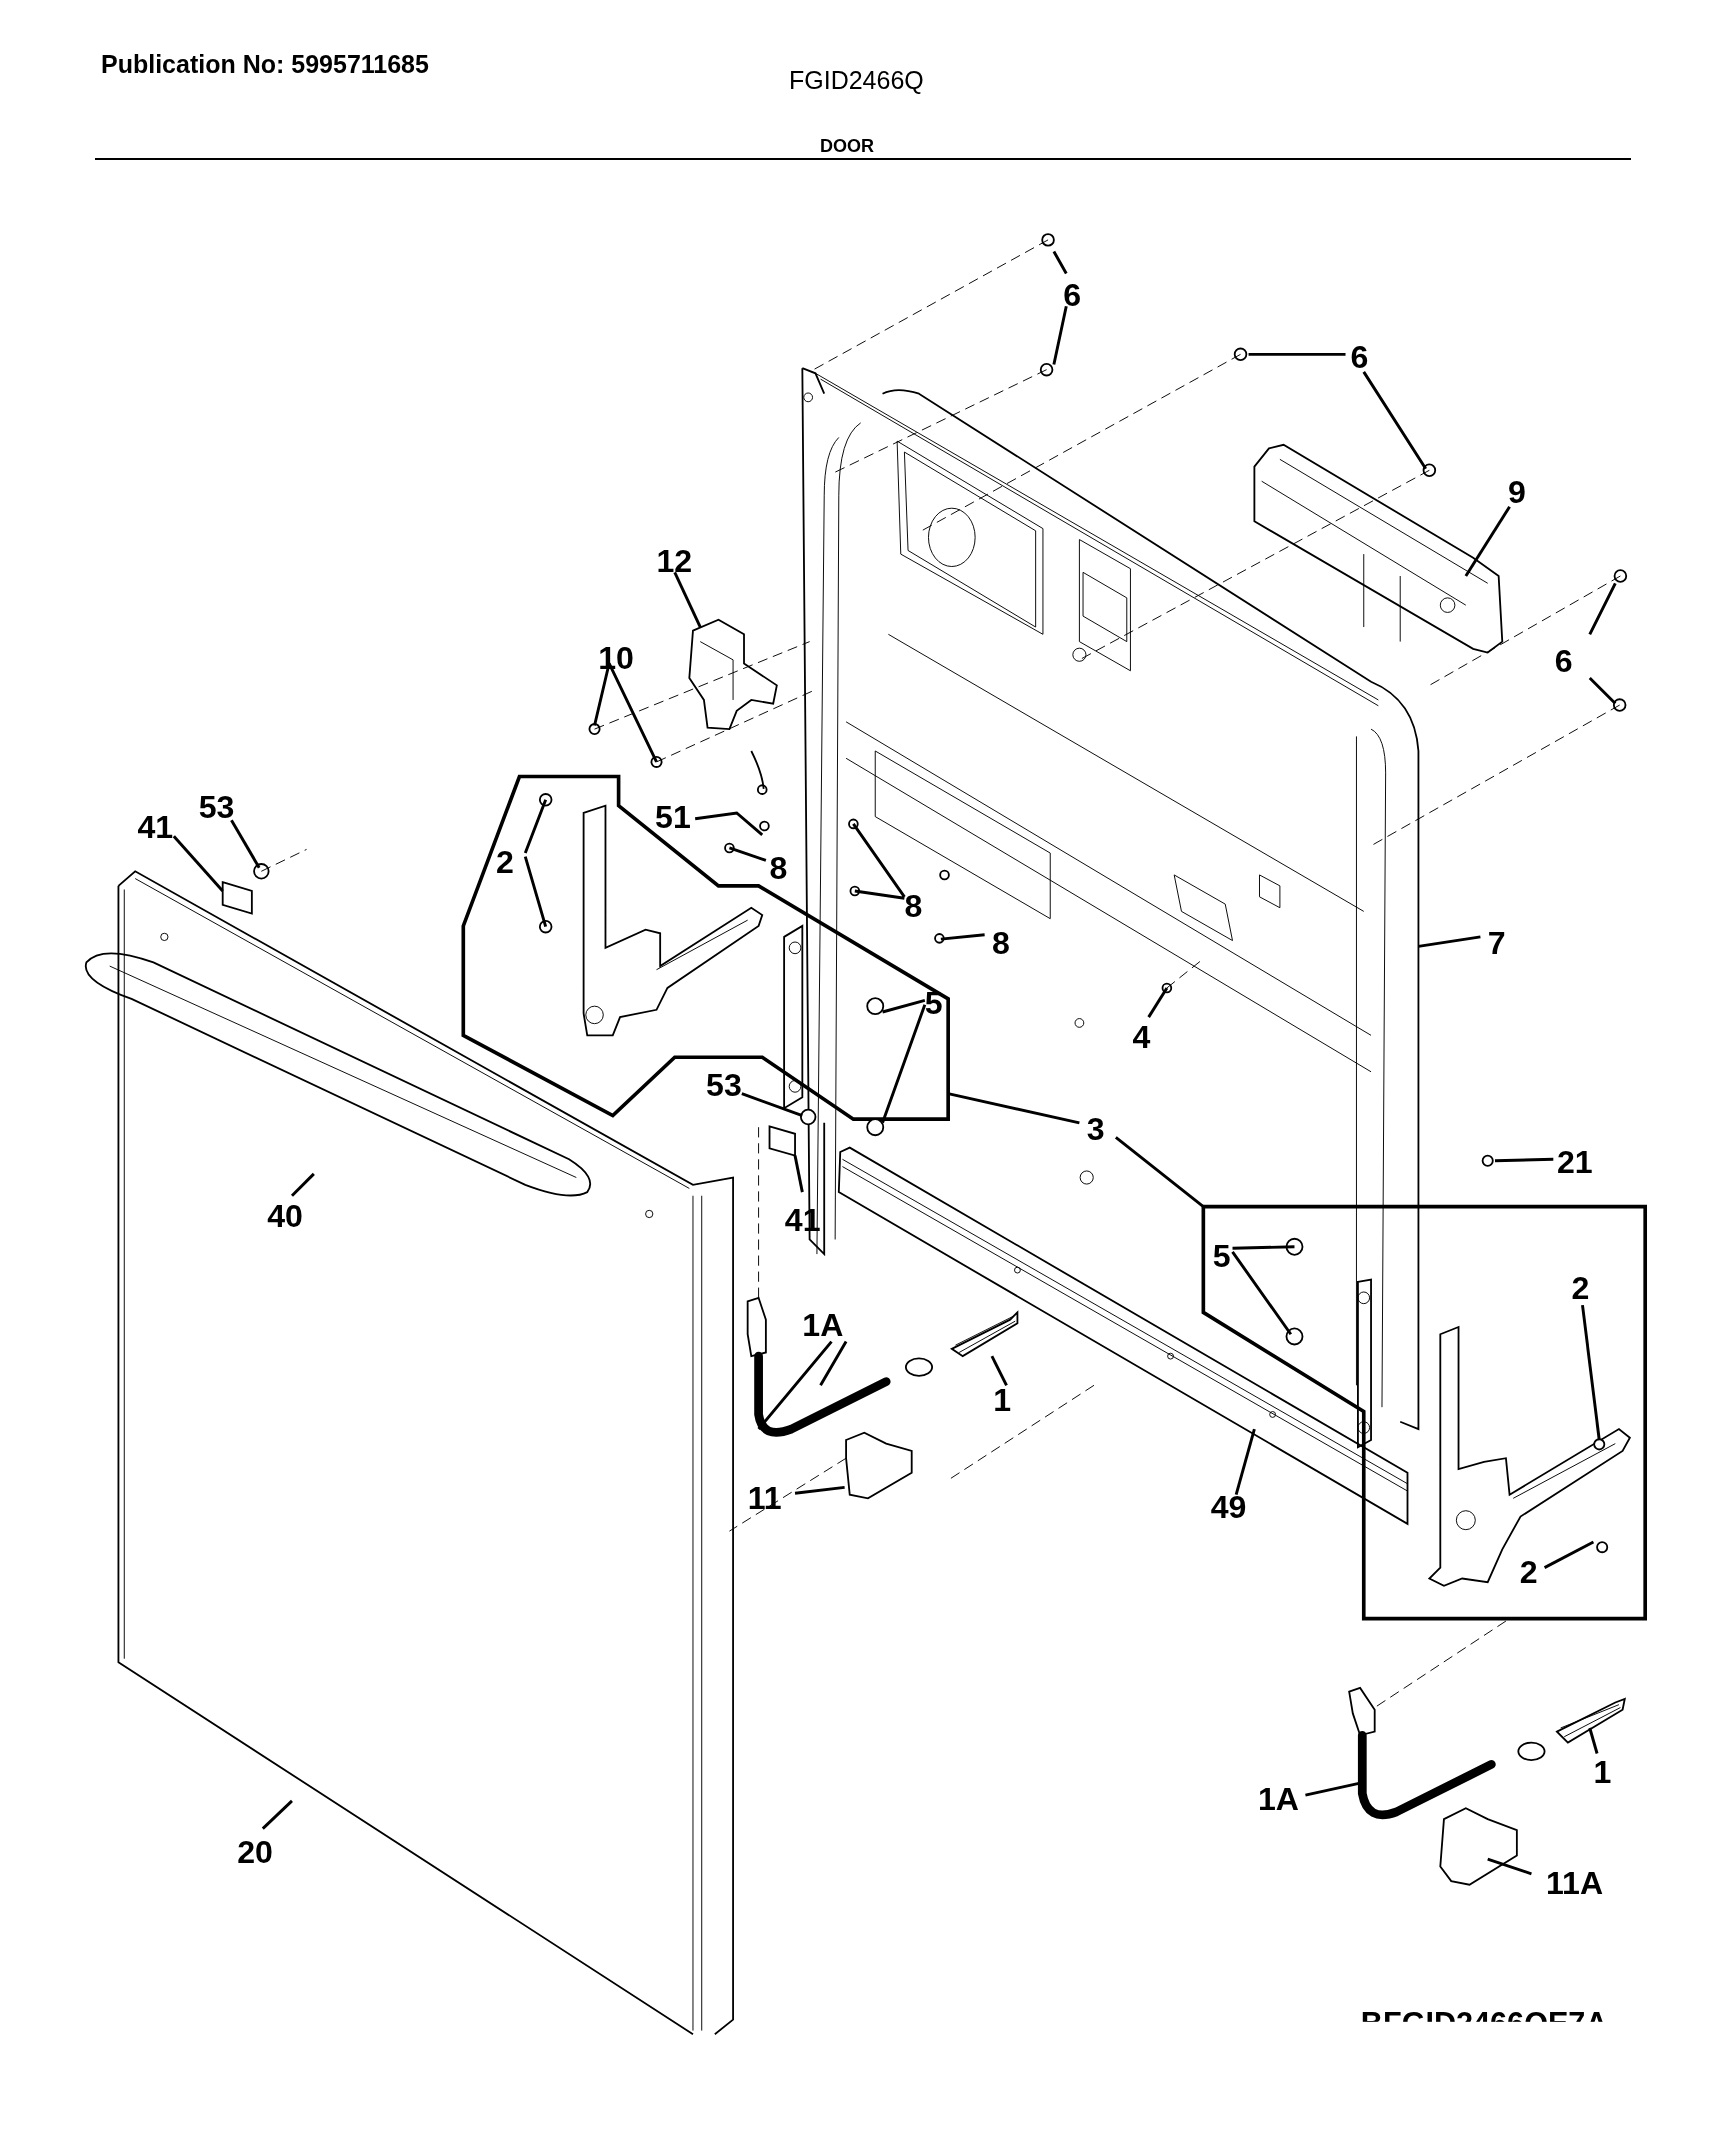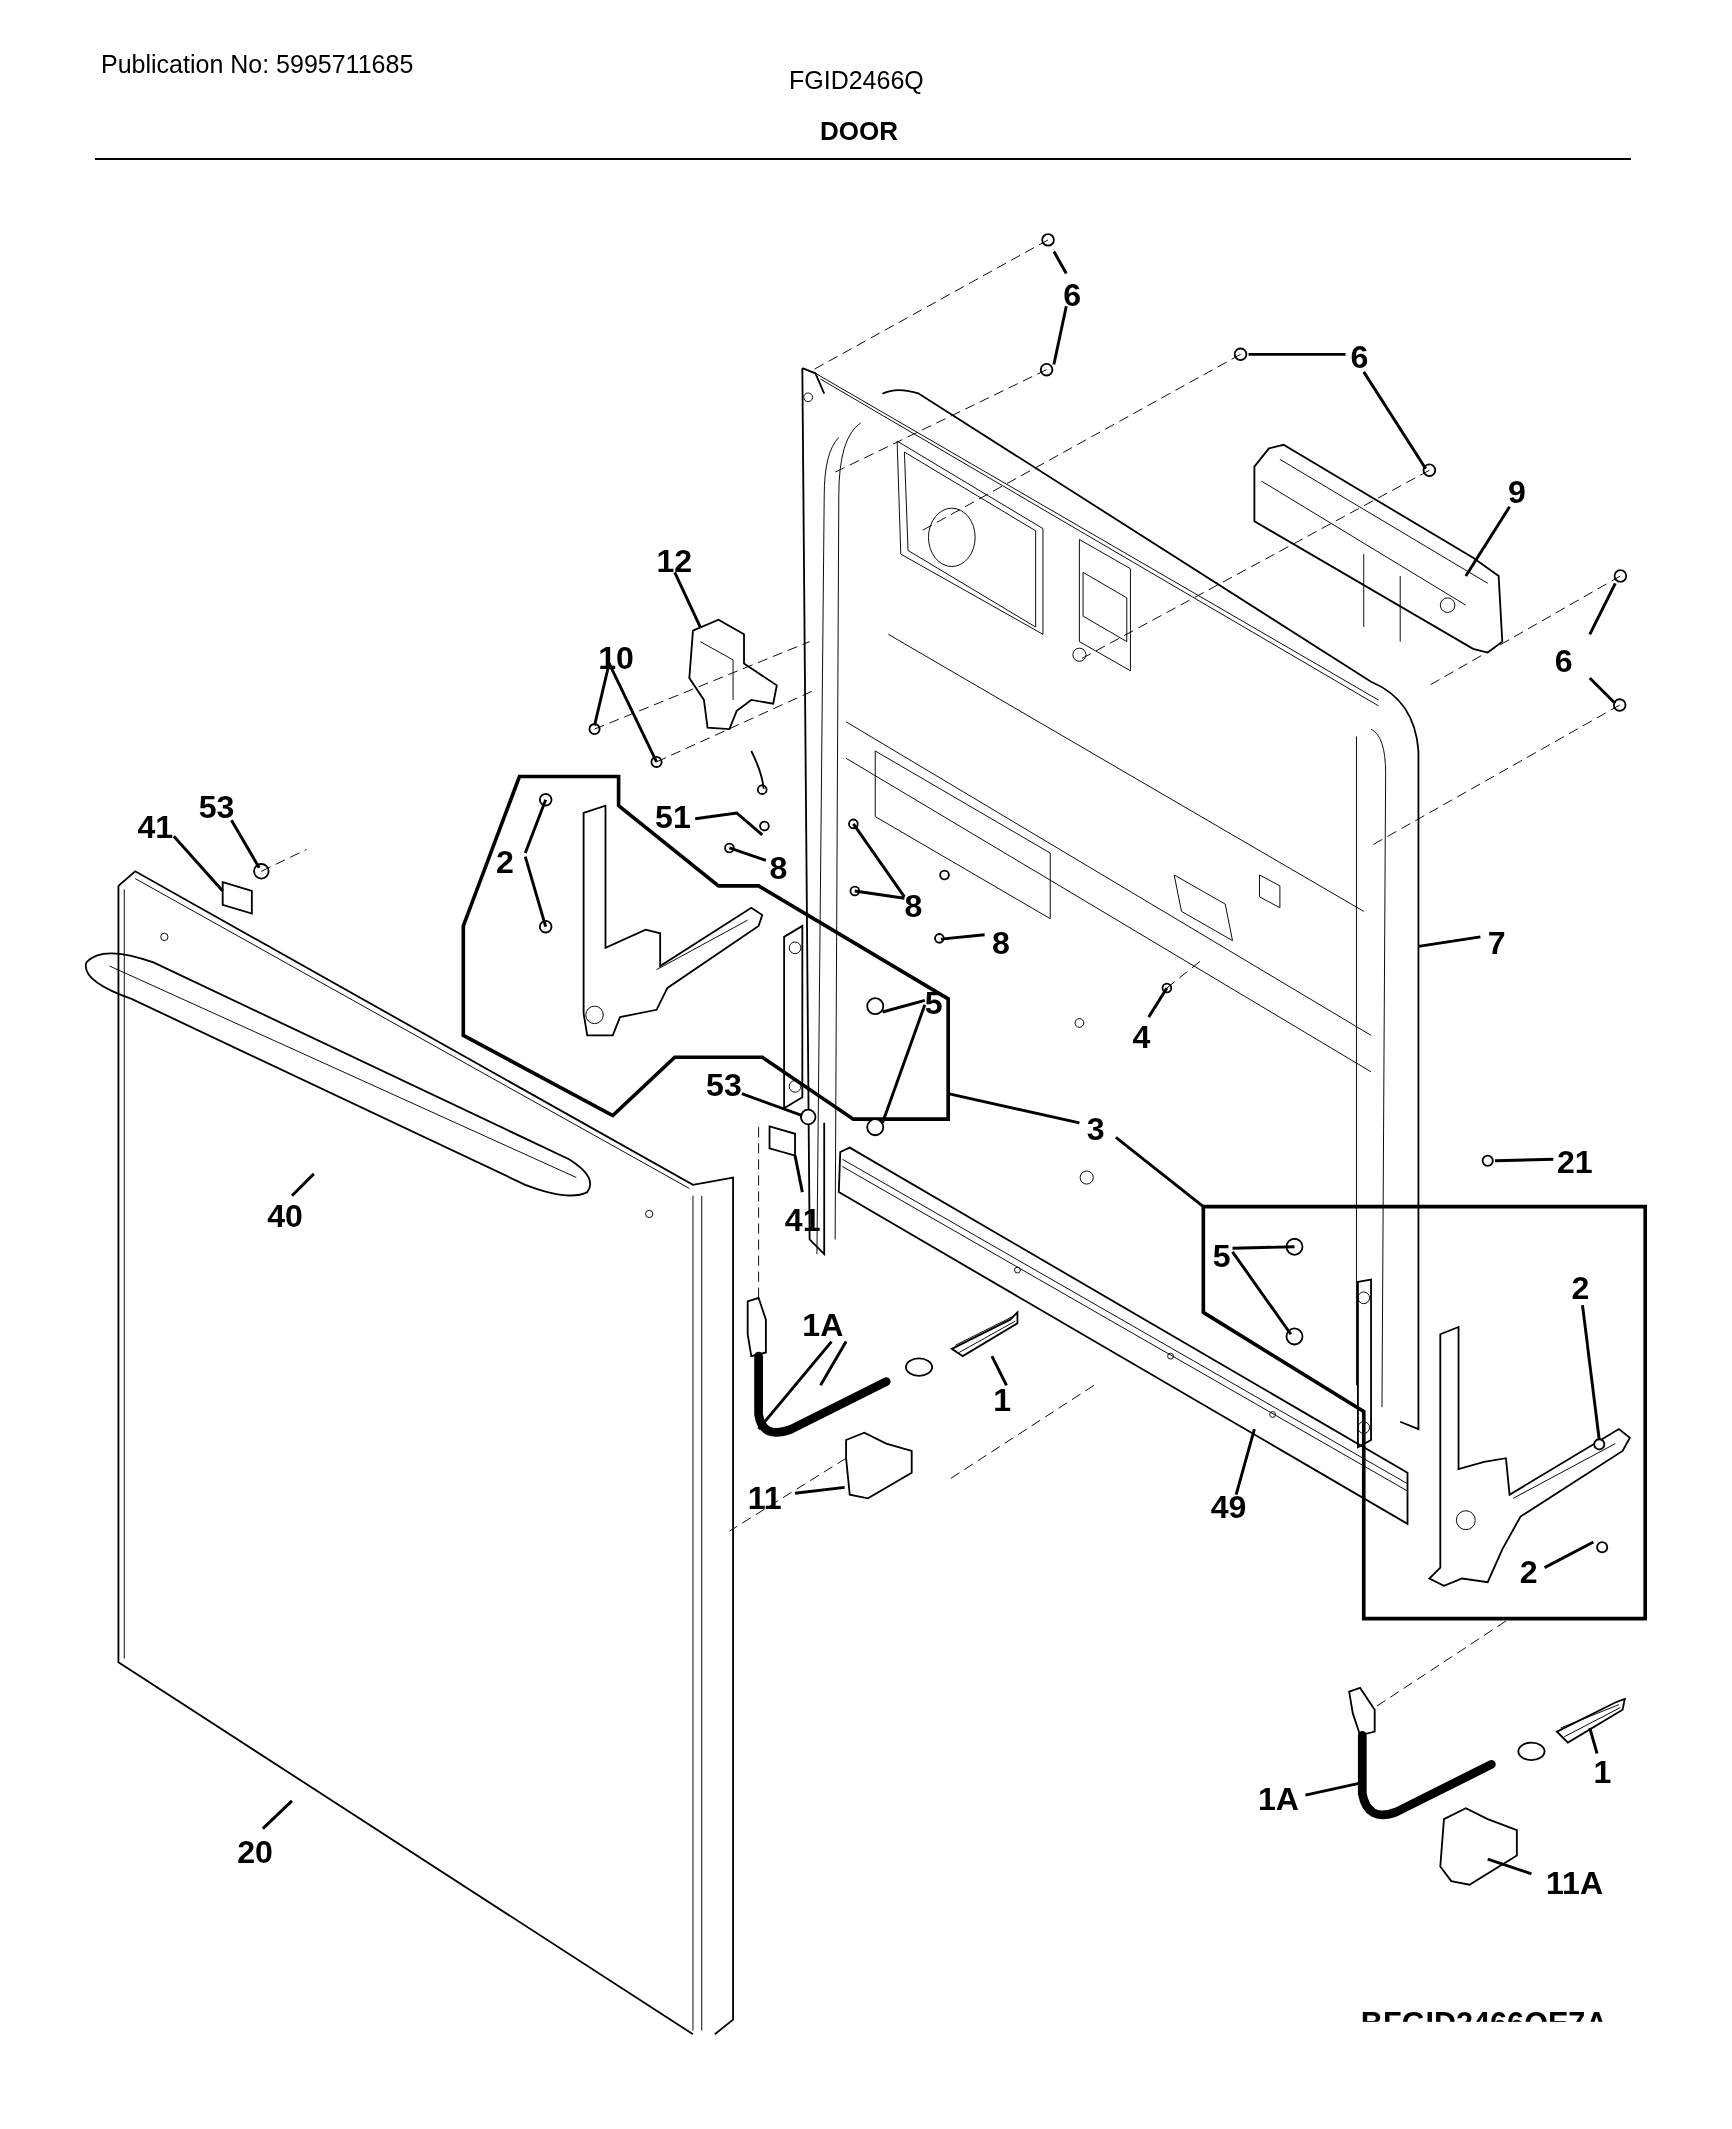--- a/index.html
+++ b/index.html
@@ -1,20 +1,20 @@
 <!DOCTYPE html>
 <html style="font-size:11.7px"><head>
 <meta charset="utf-8">
 <style>
   html, body { margin: 0; padding: 0; background: #ffffff; }
   body { width: 1733px; height: 2129px; position: relative; overflow: hidden; font-family: "Liberation Sans", sans-serif; color: #000; }
   .hdr { position: absolute; font-size: 25px; font-family: "Liberation Sans", sans-serif; white-space: nowrap; }
-  #pub { left: 101px; top: 50px; }
+  #pub { left: 101px; top: 50px; font-weight: bold; }
   #model { left: 789px; top: 66px; }
-  #title { left: 820px; top: 116px; font-weight: bold; font-size: 26px; }
+  #title { left: 820px; top: 136px; font-weight: bold; font-size: 18px; }
   #rule { position: absolute; left: 95px; top: 158px; width: 1536px; height: 2.2px; background: #000; }
   #diagram { position: absolute; left: 0; top: 0; }
   .lbl { font-family: "Liberation Sans", sans-serif; font-weight: bold; font-size: 44px; fill: #000; }
   .code { font-family: "Liberation Sans", sans-serif; font-weight: bold; font-size: 42px; fill: #000; }
   .part { fill: none; stroke: #000; stroke-width: 2.5; }
   .thin { fill: none; stroke: #000; stroke-width: 1.3; }
   .dash { fill: none; stroke: #000; stroke-width: 1.3; stroke-dasharray: 14 8; }
   .lead { fill: none; stroke: #000; stroke-width: 4; }
   .box { fill: none; stroke: #000; stroke-width: 5; }
   .screw { fill: #fff; stroke: #000; stroke-width: 2.5; }

